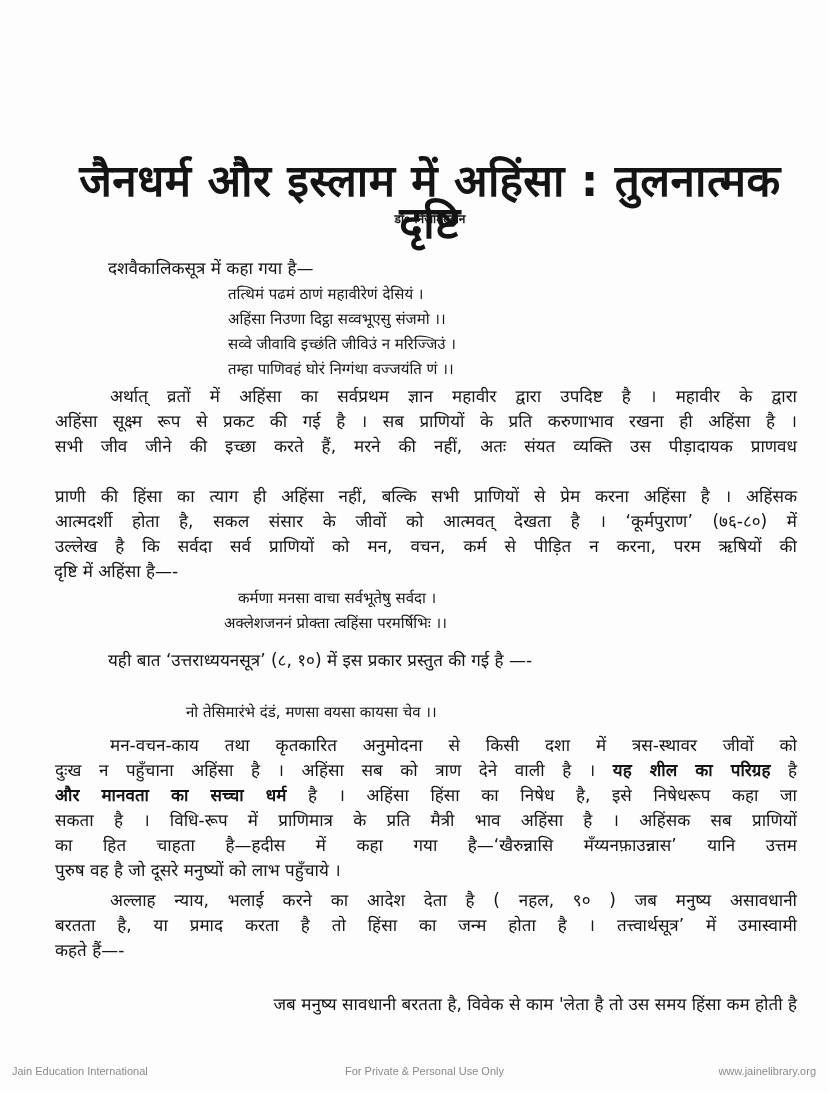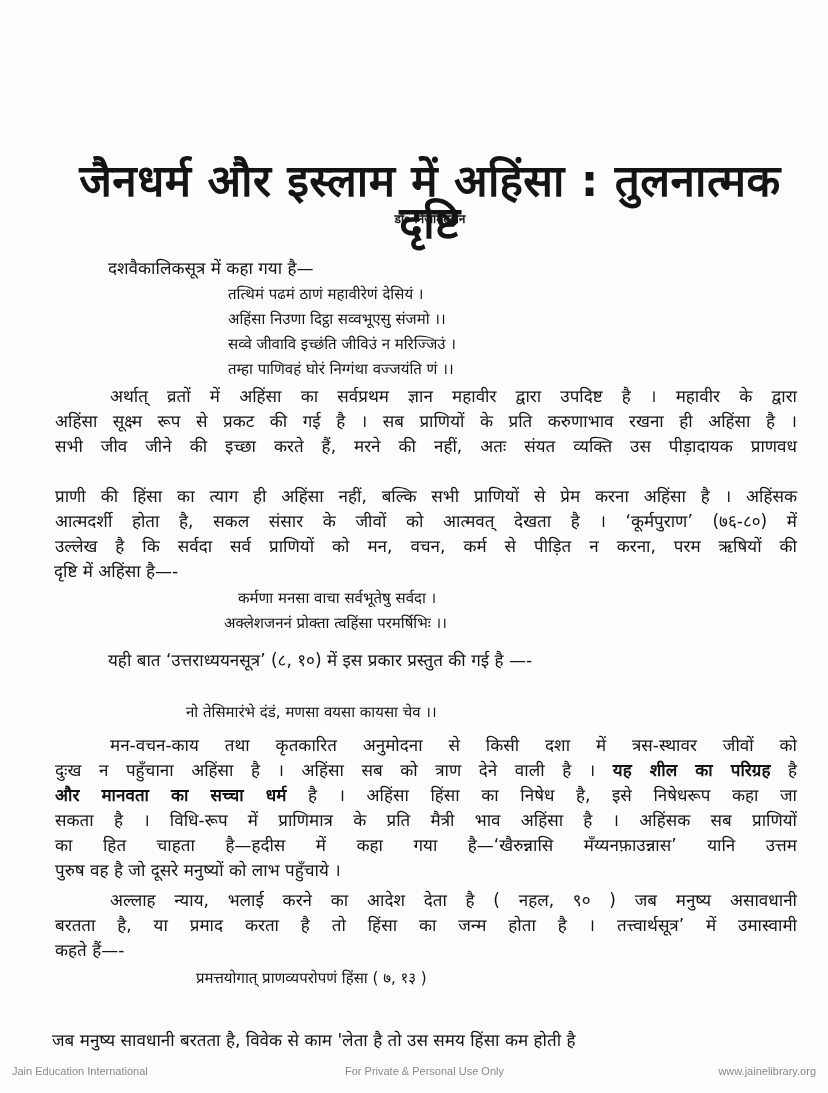--- a/index.html
+++ b/index.html
@@ -110,21 +110,20 @@
     <span>का हित  चाहता  है—हदीस  में  कहा  गया  है—‘खैरुन्नासि  मँय्यनफ़ाउन्नास’  यानि  उत्तम</span>
   </div>
   <div class="line" style="left:55px; top:858px;">
     <span>पुरुष वह है जो  दूसरे मनुष्यों को लाभ पहुँचाये ।</span>
   </div>
 
   <div class="line just" style="left:110px; width:687px; top:888px;">अल्लाह न्याय, भलाई करने का  आदेश देता  है ( नहल, ९० )  जब मनुष्य असावधानी</div>
   <div class="line just" style="top:913px;">बरतता है,  या प्रमाद करता है तो  हिंसा  का  जन्म  होता  है ।  तत्त्वार्थसूत्र’  में  उमास्वामी</div>
   <div class="line" style="left:55px; top:938px;">कहते हैं—-</div>
 
-  <div class="line verse" style="left:196px; top:966px;">प्रमत्तयोगात् प्राणव्यपरोपणं हिंसा  ( ७, १३ )</div>
 
-  <div class="line" style="left:52px; top:1028px; width:745px;">जब मनुष्य सावधानी बरतता है,  विवेक से  काम 'लेता है  तो उस  समय हिंसा  कम होती है</div>
+  <div class="line" style="left:52px; top:992px; width:745px;text-align:right;">जब मनुष्य सावधानी बरतता है,  विवेक से  काम 'लेता है  तो उस  समय हिंसा  कम होती है</div>
 
   <div class="footer" style="left:12px;">Jain Education International</div>
   <div class="footer" style="left:345px;">For Private &amp; Personal Use Only</div>
   <div class="footer" style="right:12px;">www.jainelibrary.org</div>
 
 </div>
 
 </body></html>

